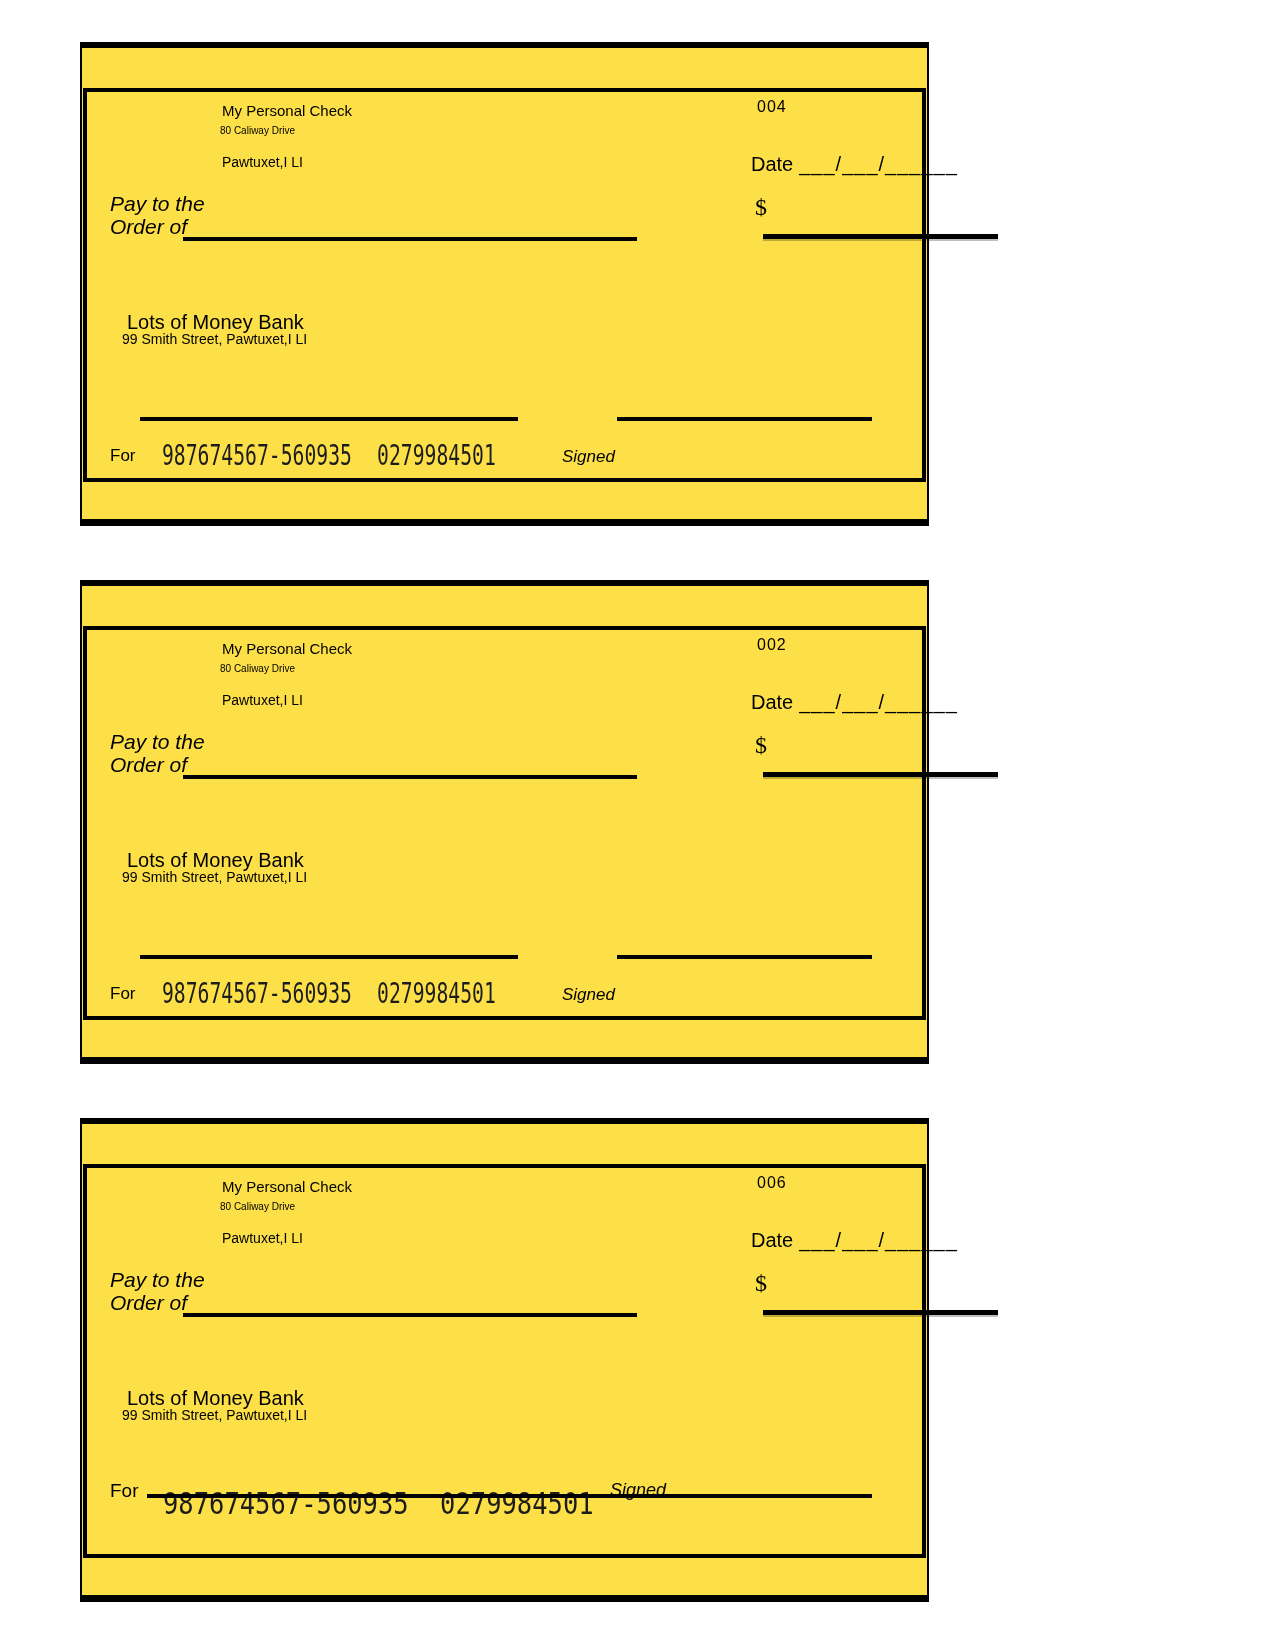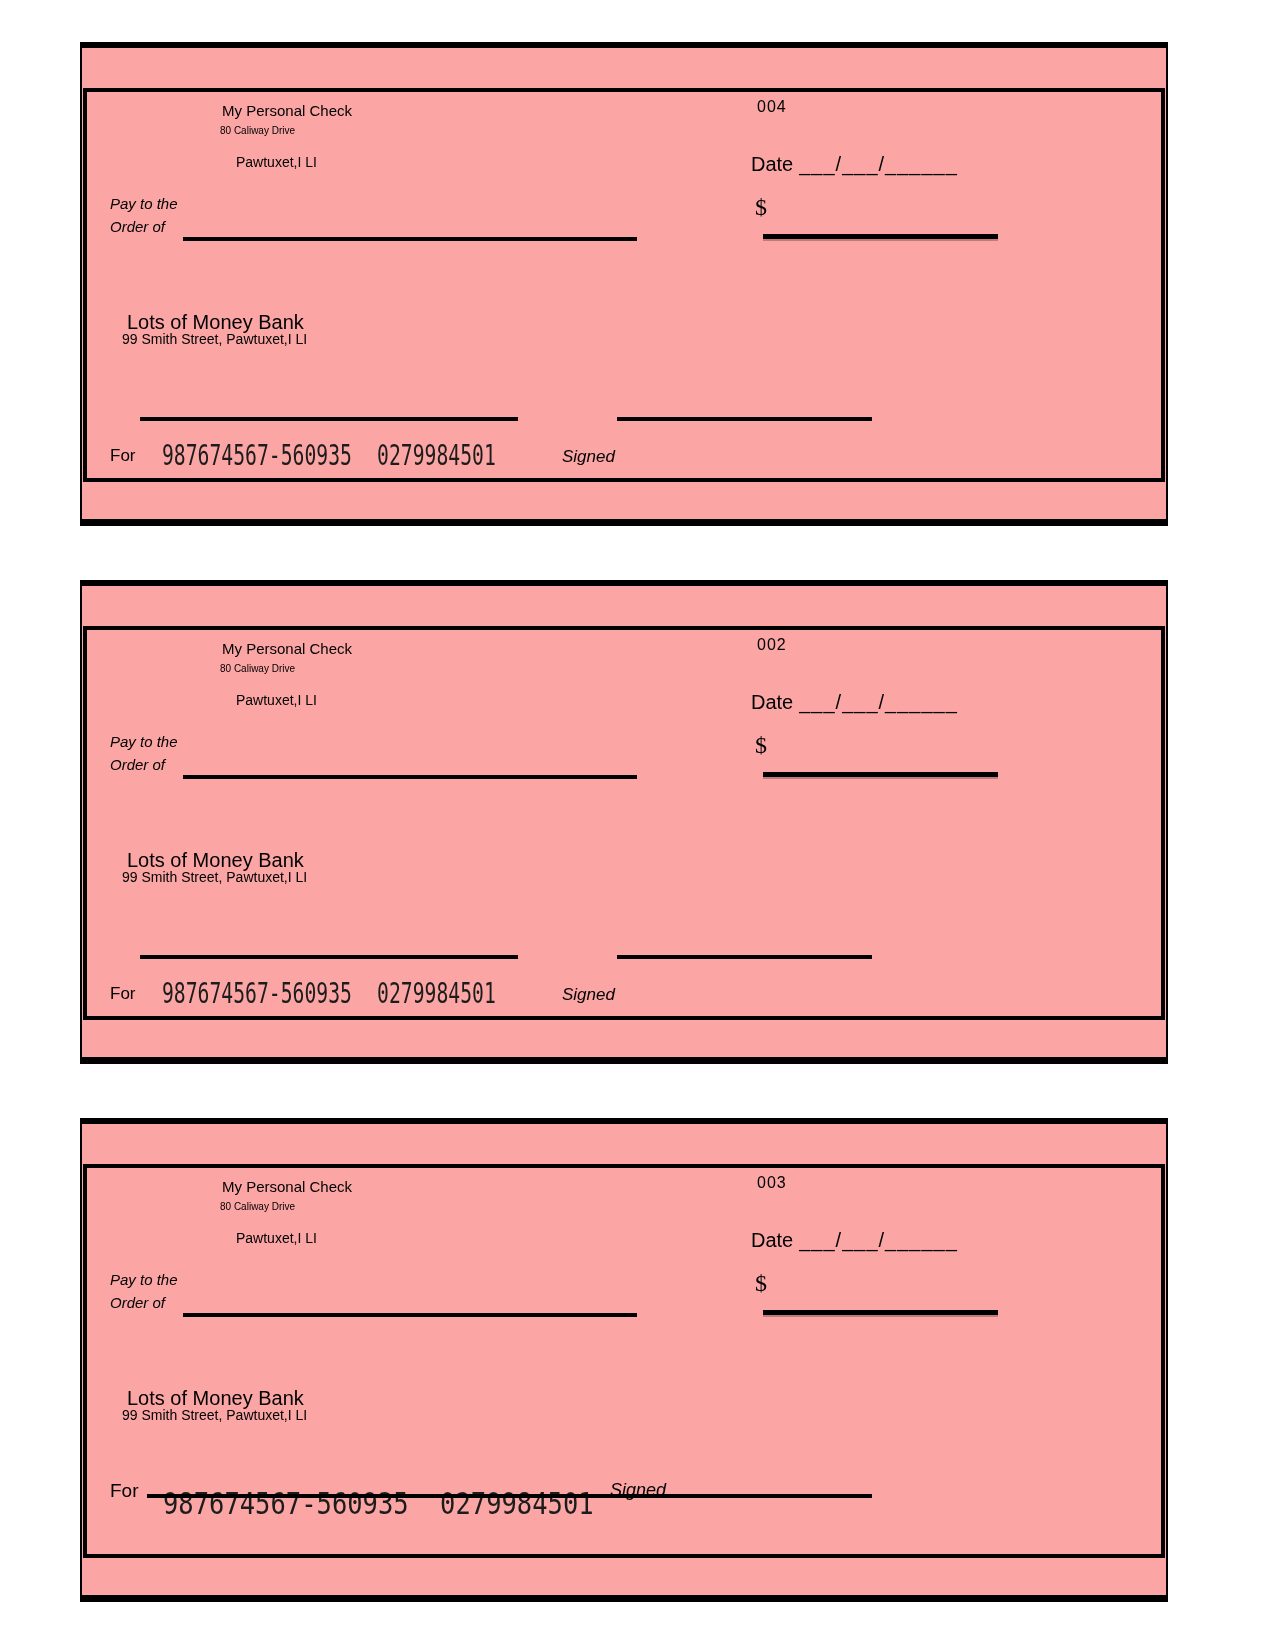--- a/index.html
+++ b/index.html
@@ -1,41 +1,41 @@
 <!DOCTYPE html>
 <html><head>
 <meta charset="utf-8">
 <style>
   html,body{margin:0;padding:0;background:#fff;}
   .page{
     position:relative;width:1275px;height:1650px;background:#ffffff;
     font-family:"Liberation Sans",sans-serif;color:#000;overflow:hidden;
   }
   .fig{
-    position:absolute;left:80px;width:1088px;height:484px;
+    position:absolute;left:80px;width:849px;height:484px;
     border-left:2px solid #000;border-right:2px solid #000;box-sizing:border-box;
-    background:#fca5a5;
+    background:#fde047;
   }
   .fig-1{top:42px;}
   .fig-2{top:580px;}
   .fig-3{top:1118px;}
   .fig-bar-top{position:absolute;top:0;left:-2px;right:-2px;height:6px;background:#000;}
   .fig-bar-bottom{position:absolute;bottom:0;left:-2px;right:-2px;height:7px;background:#000;}
   .check-box{
     position:absolute;top:46px;left:1px;right:1px;height:386px;
     border:4px solid #000;
   }
   .check-box > div, .check-box > span{position:absolute;white-space:nowrap;}
   .payer-name{left:135px;top:10px;font-size:15px;}
   .payer-addr{left:133px;top:33px;font-size:10px;}
-  .payer-city{left:149px;top:62px;font-size:14px;text-align:center;}
+  .payer-city{left:135px;top:62px;font-size:14px;text-align:center;}
   .check-number{left:670px;top:6px;font-size:16px;letter-spacing:1px;}
   .date-row{left:664px;top:61px;font-size:20px;}
   .date-blanks{margin-left:6px;letter-spacing:1px;}
-  .payto{left:23px;top:100px;font-size:15px;font-style:italic;line-height:23px;}
+  .payto{left:23px;top:100px;font-size:21px;font-style:italic;line-height:23px;}
   .pay-line{left:96px;top:145px;width:454px;height:4px;background:#000;}
   .dollar{left:668px;top:102px;font-size:24px;font-family:"Liberation Serif",serif;}
   .dollar-line{left:676px;top:142px;width:235px;height:5px;background:#000;box-shadow:0 2px 0 rgba(0,0,0,0.25);}
   .bank-name{left:40px;top:219px;font-size:20px;}
   .bank-street{left:35px;top:239px;font-size:14px;}
   .memo-line{left:53px;top:325px;width:378px;height:4px;background:#000;}
   .sig-line{left:530px;top:325px;width:255px;height:4px;background:#000;}
   .for-label{left:23px;top:354px;font-size:17px;}
   .account-numbers{
     left:75px;top:346px;font-size:29px;
@@ -106,21 +106,21 @@
     </div>
     <div class="fig-bar-bottom"></div>
   </div>
 
   <div class="fig fig-3 struck">
     <div class="fig-bar-top"></div>
     <div class="check-box">
       <div class="payer-name">My Personal Check</div>
       <div class="payer-addr">80 Caliway Drive</div>
       <div class="payer-city">Pawtuxet,I LI</div>
-      <div class="check-number">003</div>
+      <div class="check-number">006</div>
       <div class="date-row"><span>Date</span><span class="date-blanks">___/___/______</span></div>
       <div class="payto">
         <div>Pay to the</div>
         <div>Order of</div>
       </div>
       <div class="pay-line"></div>
       <div class="dollar">$</div>
       <div class="dollar-line"></div>
       <div class="bank-name">Lots of Money Bank</div>
       <div class="bank-street">99 Smith Street, Pawtuxet,I LI</div>

